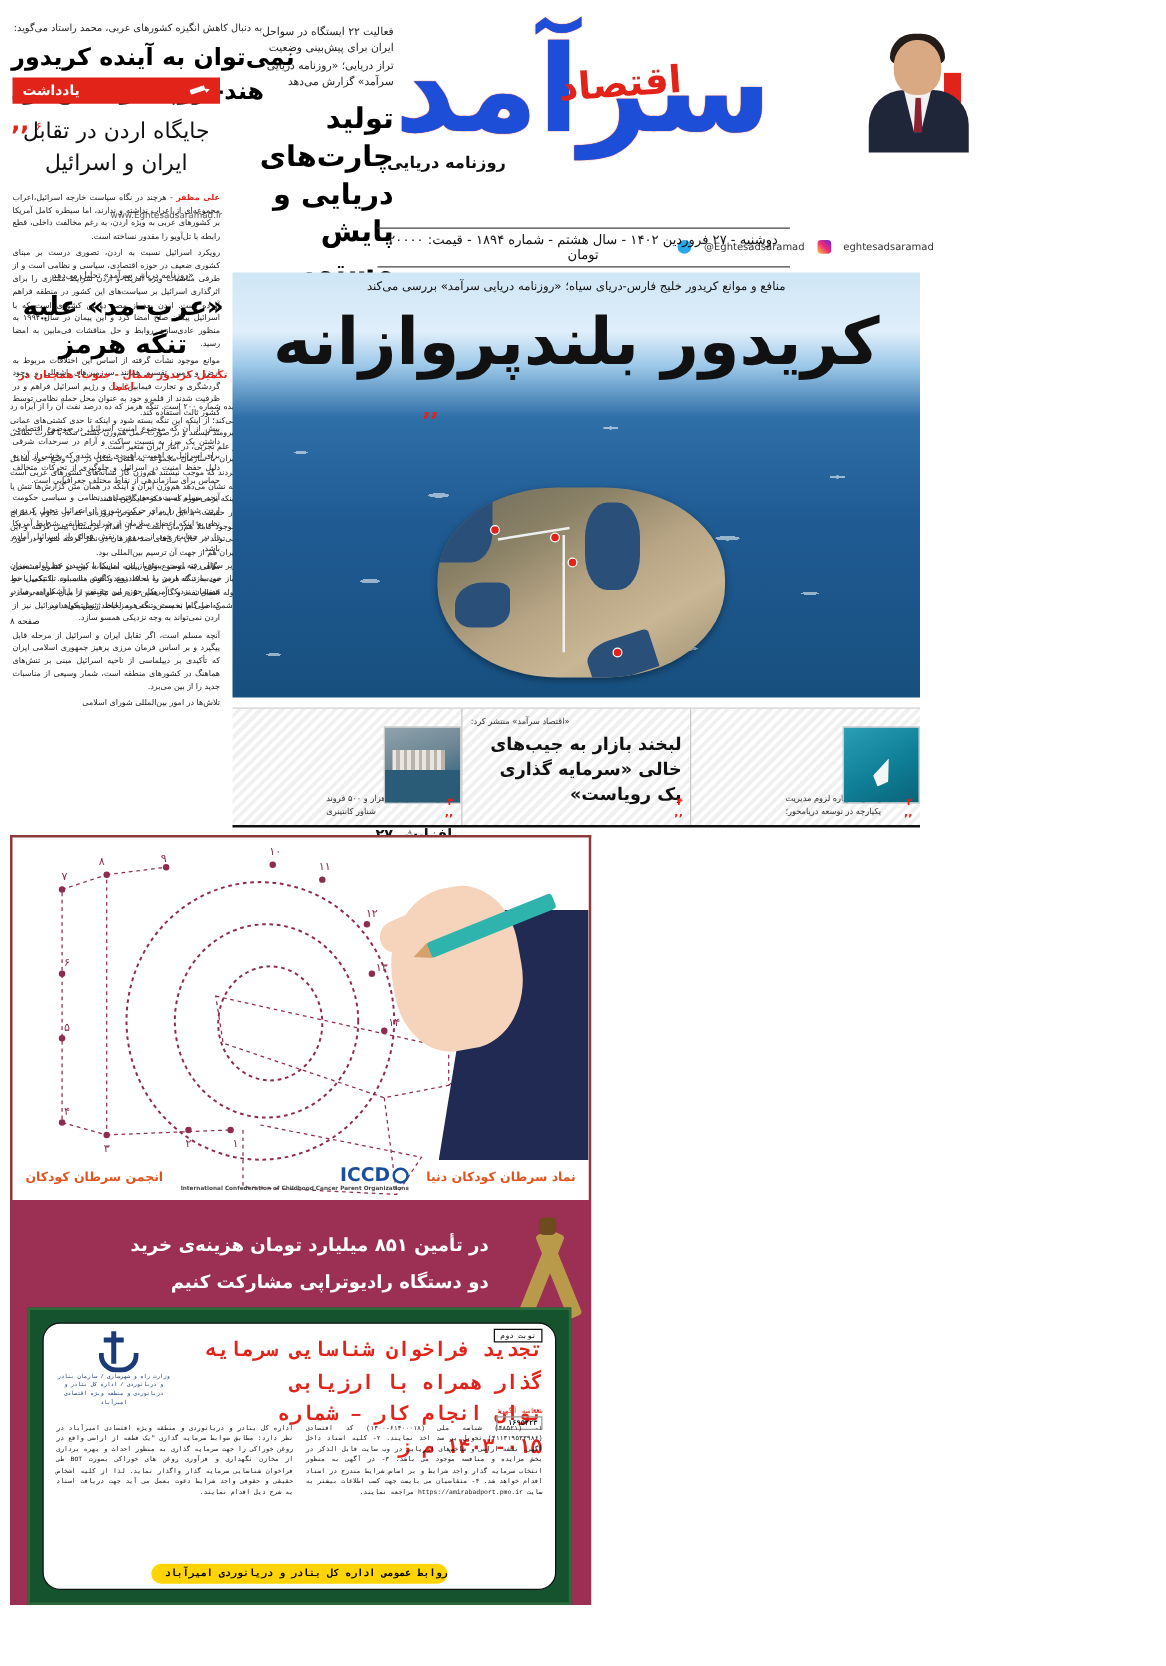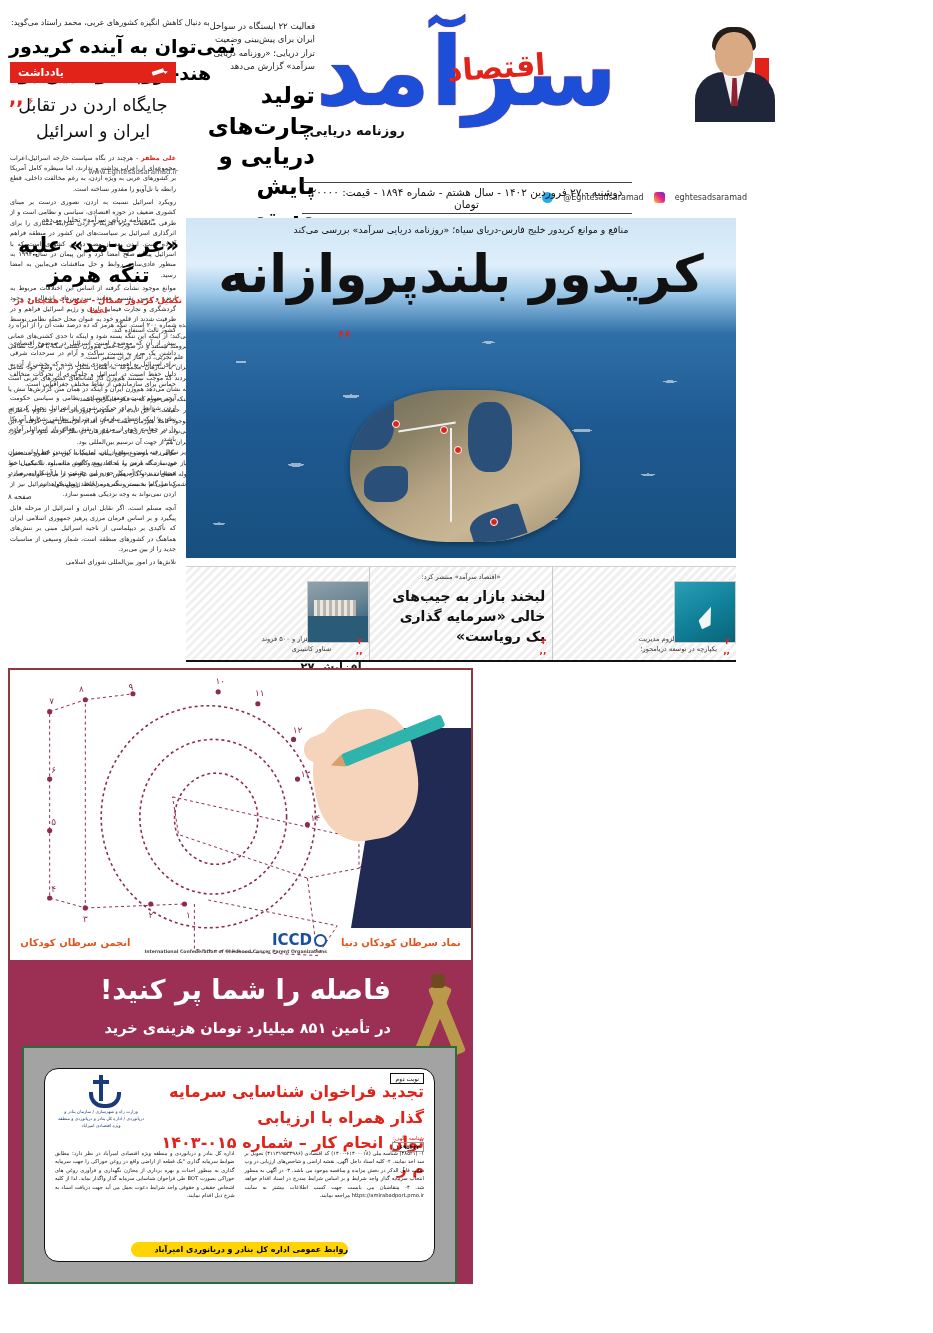--- a/index.html
+++ b/index.html
@@ -119,21 +119,21 @@
   .m-water { position: absolute; background: #2a4f78; }
   .m-dot { position: absolute; width: 8px; height: 8px; border-radius: 50%; background: #e2231a; border: 1px solid #fff; }
   .m-route { position: absolute; background: #efefef; }
 
   
   .teasers { position: absolute; left: 186px; top: 566px; width: 550px; height: 96px;
     background: repeating-linear-gradient(135deg,#fff 0 3px,#f0f0f0 3px 6px);
     border-top: 1px solid #d0d0d0; border-bottom: 2px solid #111; display: flex; }
   .teaser { flex: 1; position: relative; padding: 6px 7px; }
   .teaser + .teaser { border-right: 1px solid #c9c9c9; }
-  .teaser .kicker { font-size: 6.6px; color: #333; line-height: 1.5; text-align: center; }
+  .teaser .kicker { font-size: 6.6px; color: #333; line-height: 1.5; text-align: left; }
   .teaser h4 { font-size: 11.5px; line-height: 1.42; margin-top: 4px; text-align: right; color: #111; }
   .teaser .pg { position:absolute; right: 6px; bottom: 4px; color:#e2231a; font-size: 8px; font-weight: bold; }
   .teaser-thumb { position: absolute; left: 7px; top: 8px; width: 62px; height: 62px; border: 1px solid #ccc; }
   .thumb-sea { background: linear-gradient(150deg,#2a9fb5 0%,#0f7f97 55%,#0a6377 100%); position: relative; }
   .thumb-sea::after { content:""; position:absolute; left:42%; top:40%; width:13px; height:24px; background:#f2f6f7;
     clip-path: polygon(50% 0,100% 72%,50% 100%,0 72%); transform: rotate(22deg); }
   .thumb-port { background: linear-gradient(160deg,#8fa3ad 0%,#6d8794 42%,#3f6d86 72%,#2d5d79 100%); position: relative; }
   .thumb-port::before { content:""; position:absolute; left:0; top:56%; right:0; bottom:0; background:#2a5b77; }
   .thumb-port::after { content:""; position:absolute; left:6px; top:18px; width:42px; height:16px;
     background: repeating-linear-gradient(90deg,#e9e6df 0 3px,#b9b5ac 3px 6px); }
@@ -203,21 +203,21 @@
   .mk-url { font-size: 6.5px; font-weight: bold; color: #333; direction: ltr; letter-spacing: .5px; }
   .mk-cap { font-size: 4.6px; color: #555; }
   .ap-badge { position: absolute; left: 0; right: 0; top: 250px; display: flex; justify-content: center;
      align-items: center; gap: 9px; }
   .ap-ico { width: 27px; height: 27px; background: #fff; border-radius: 7px; color: #9c2f54;
      font-size: 17px; font-weight: bold; display: flex; align-items: center; justify-content: center; }
   .ap-label { color: #fff; font-size: 15px; font-weight: bold; }
 
   
   .ad-port { position: absolute; left: 22px; top: 1046px; width: 435px; height: 238px;
-     background: #a3a3a3; border: 2px solid #2f6b3a; padding: 20px; }
+     background: #14532d; border: 2px solid #2f6b3a; padding: 10px; font-family: Liberation Mono, monospace; }
   .ad-port-inner { background: #fff; border: 1px solid #111; border-radius: 14px; width: 100%; height: 100%;
      position: relative; padding: 8px 10px; overflow: hidden; }
   .port-logo { position: absolute; left: 10px; top: 6px; width: 92px; text-align: center; }
   .anchor { width: 26px; height: 30px; margin: 0 auto; position: relative; }
   .anchor::before { content:""; position:absolute; left: 11px; top: 0; width: 4px; height: 26px; background:#1b3a78; }
   .anchor::after { content:""; position:absolute; left: 1px; top: 17px; width: 24px; height: 12px;
      border: 4px solid #1b3a78; border-top: none; border-radius: 0 0 14px 14px; }
   .anchor i { position:absolute; left: 5px; top: 5px; width: 16px; height: 4px; background:#1b3a78; }
   .port-cap { font-size: 4.4px; line-height: 1.6; color: #1b3a78; margin-top: 3px; }
   .ad-port h3 { position: absolute; right: 10px; left: 112px; top: 10px; text-align: right;
@@ -451,21 +451,20 @@
         </div>
         <div class="logo-chip">انجمن سرطان کودکان</div>
       </div>
     </div>
     <div class="mahak-bottom">
       <div class="ribbon">
         <span class="rl"></span>
           <span class="rr"></span>
           <span class="knot"></span>
       </div>
-      <h2>فاصله را شما پر کنید!</h2>
       <div class="l2">در تأمین ۸۵۱ میلیارد تومان هزینه‌ی خرید</div>
       <div class="l2" style="margin-top:2px">دو دستگاه رادیوتراپی مشارکت کنیم</div>
       <div class="mahak-card">
         <div class="mc-half">
           <div class="mk-mark">محک</div>
           <div class="mk-cap">مؤسسه خیریه حمایت از کودکان مبتلا به سرطان</div>
           <div class="mk-url">mahak-charity.org</div>
         </div>
         <div class="mc-div"></div>
         <div class="mc-half">

